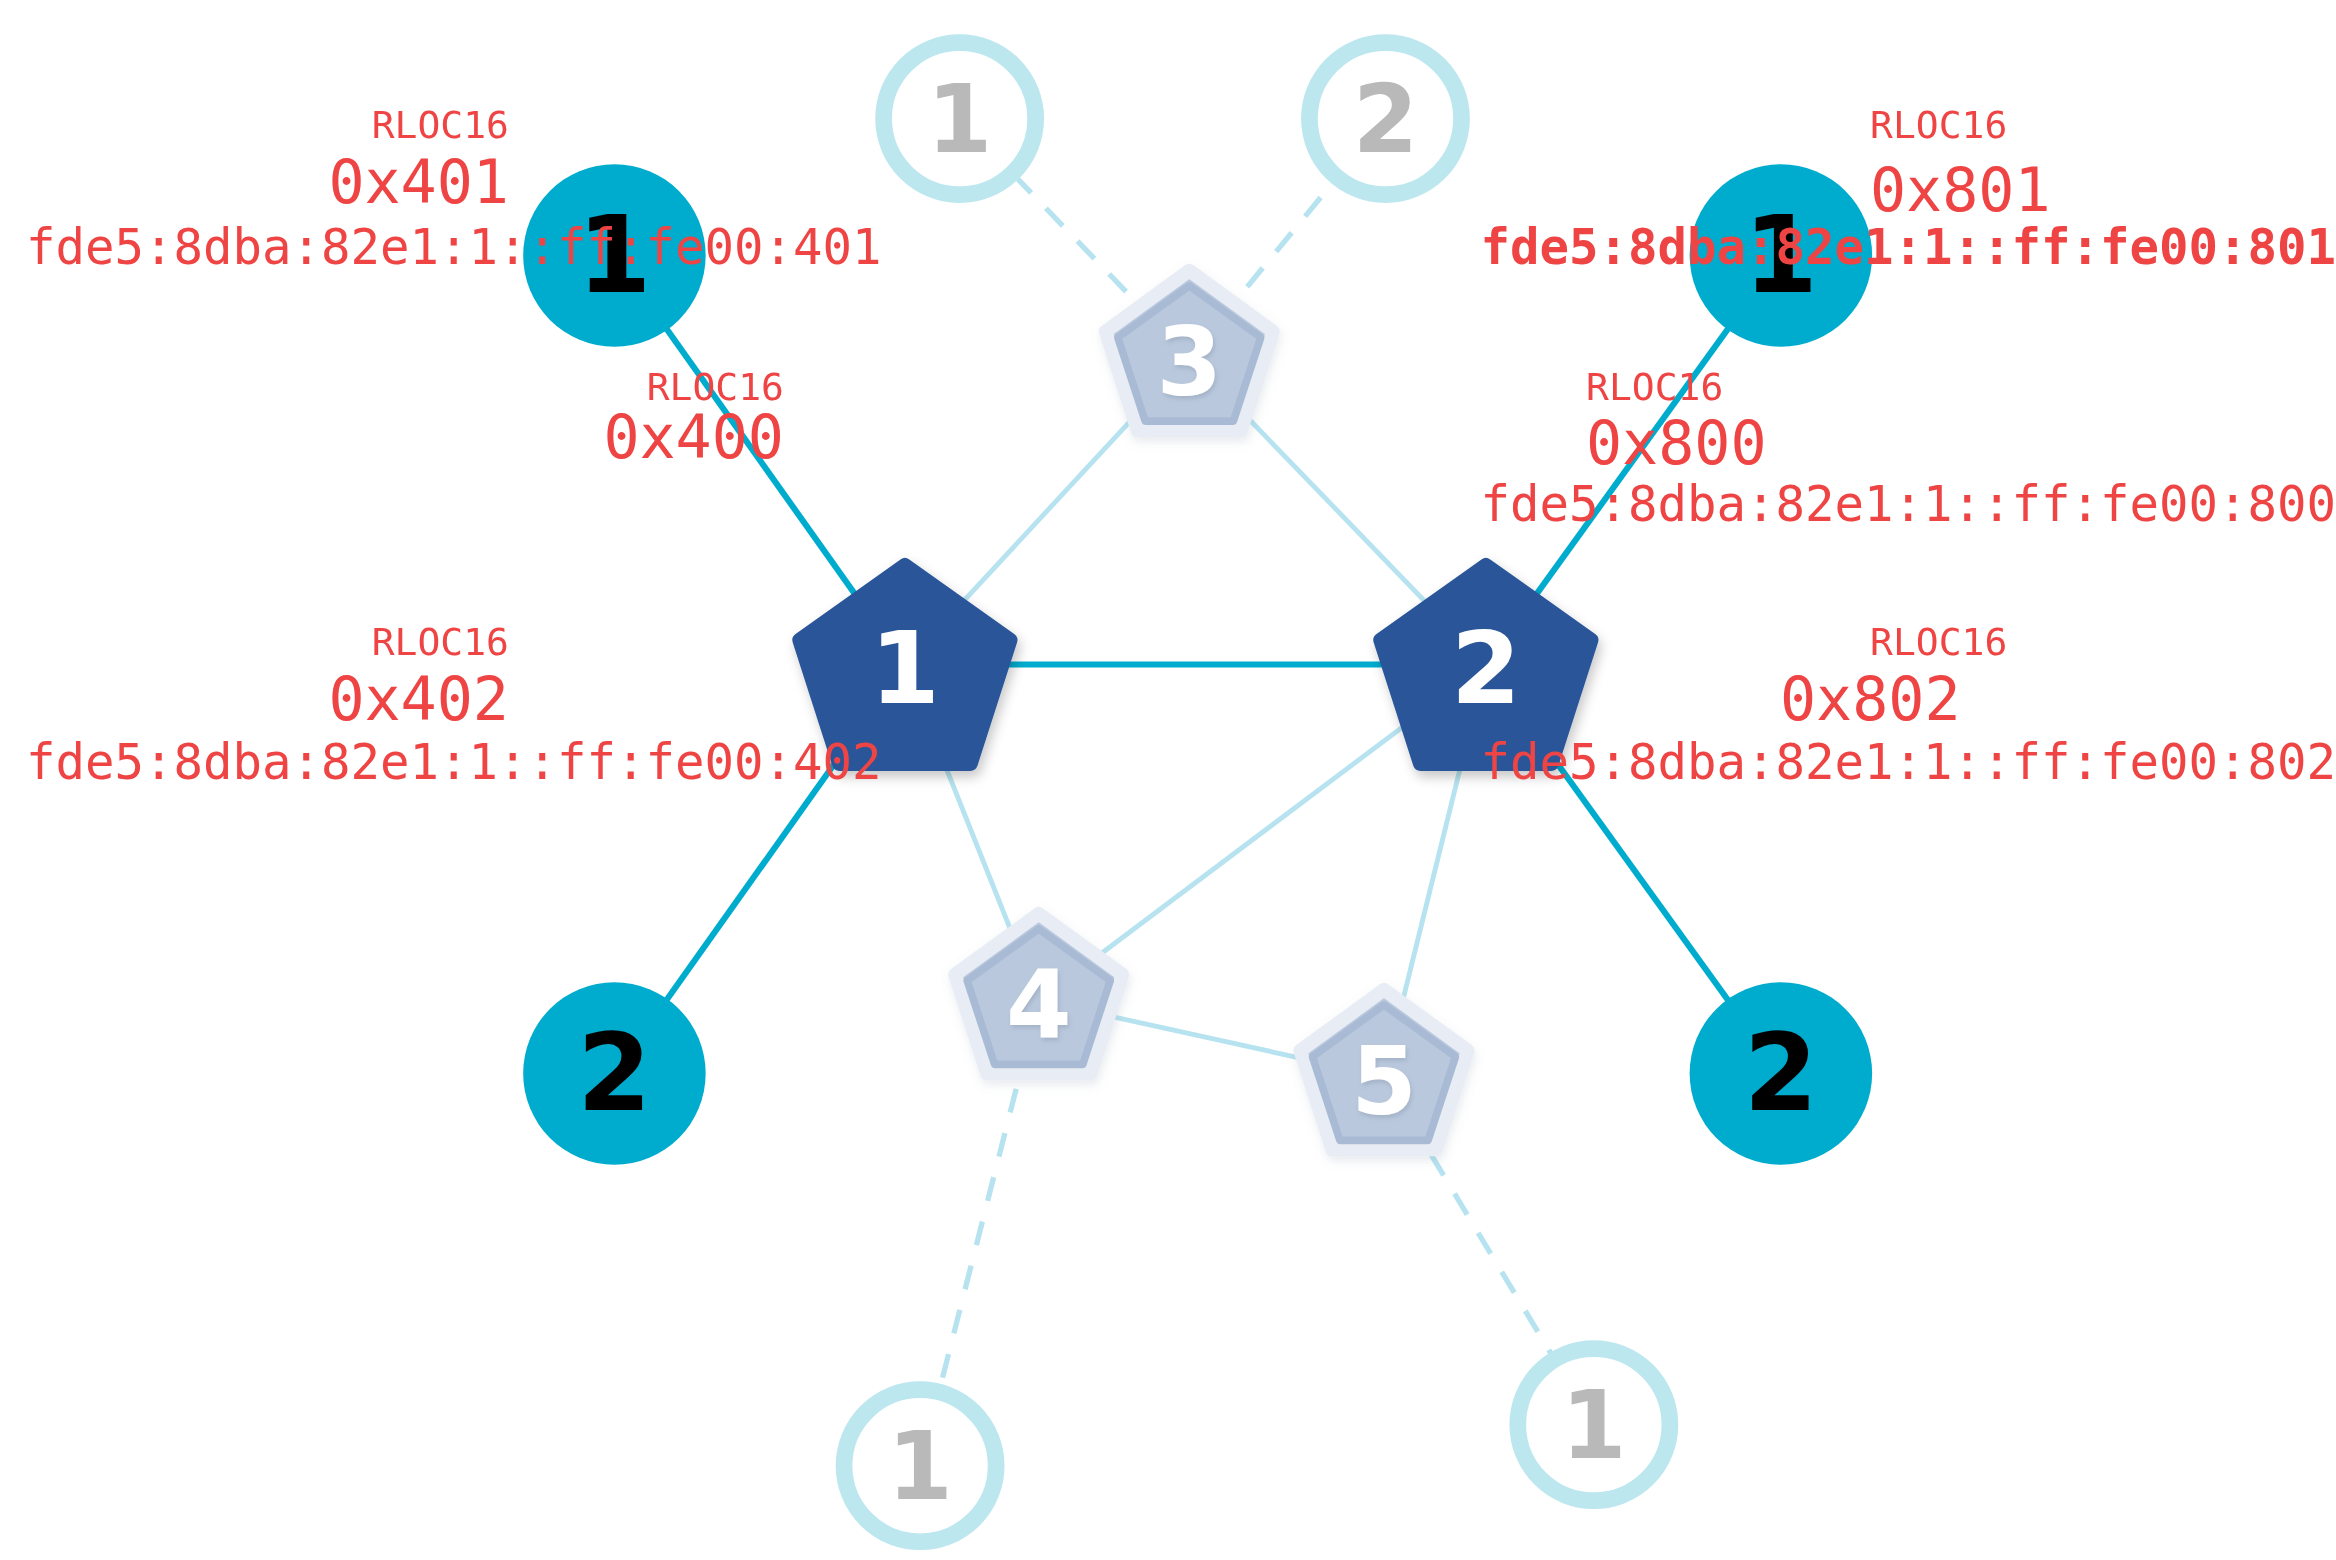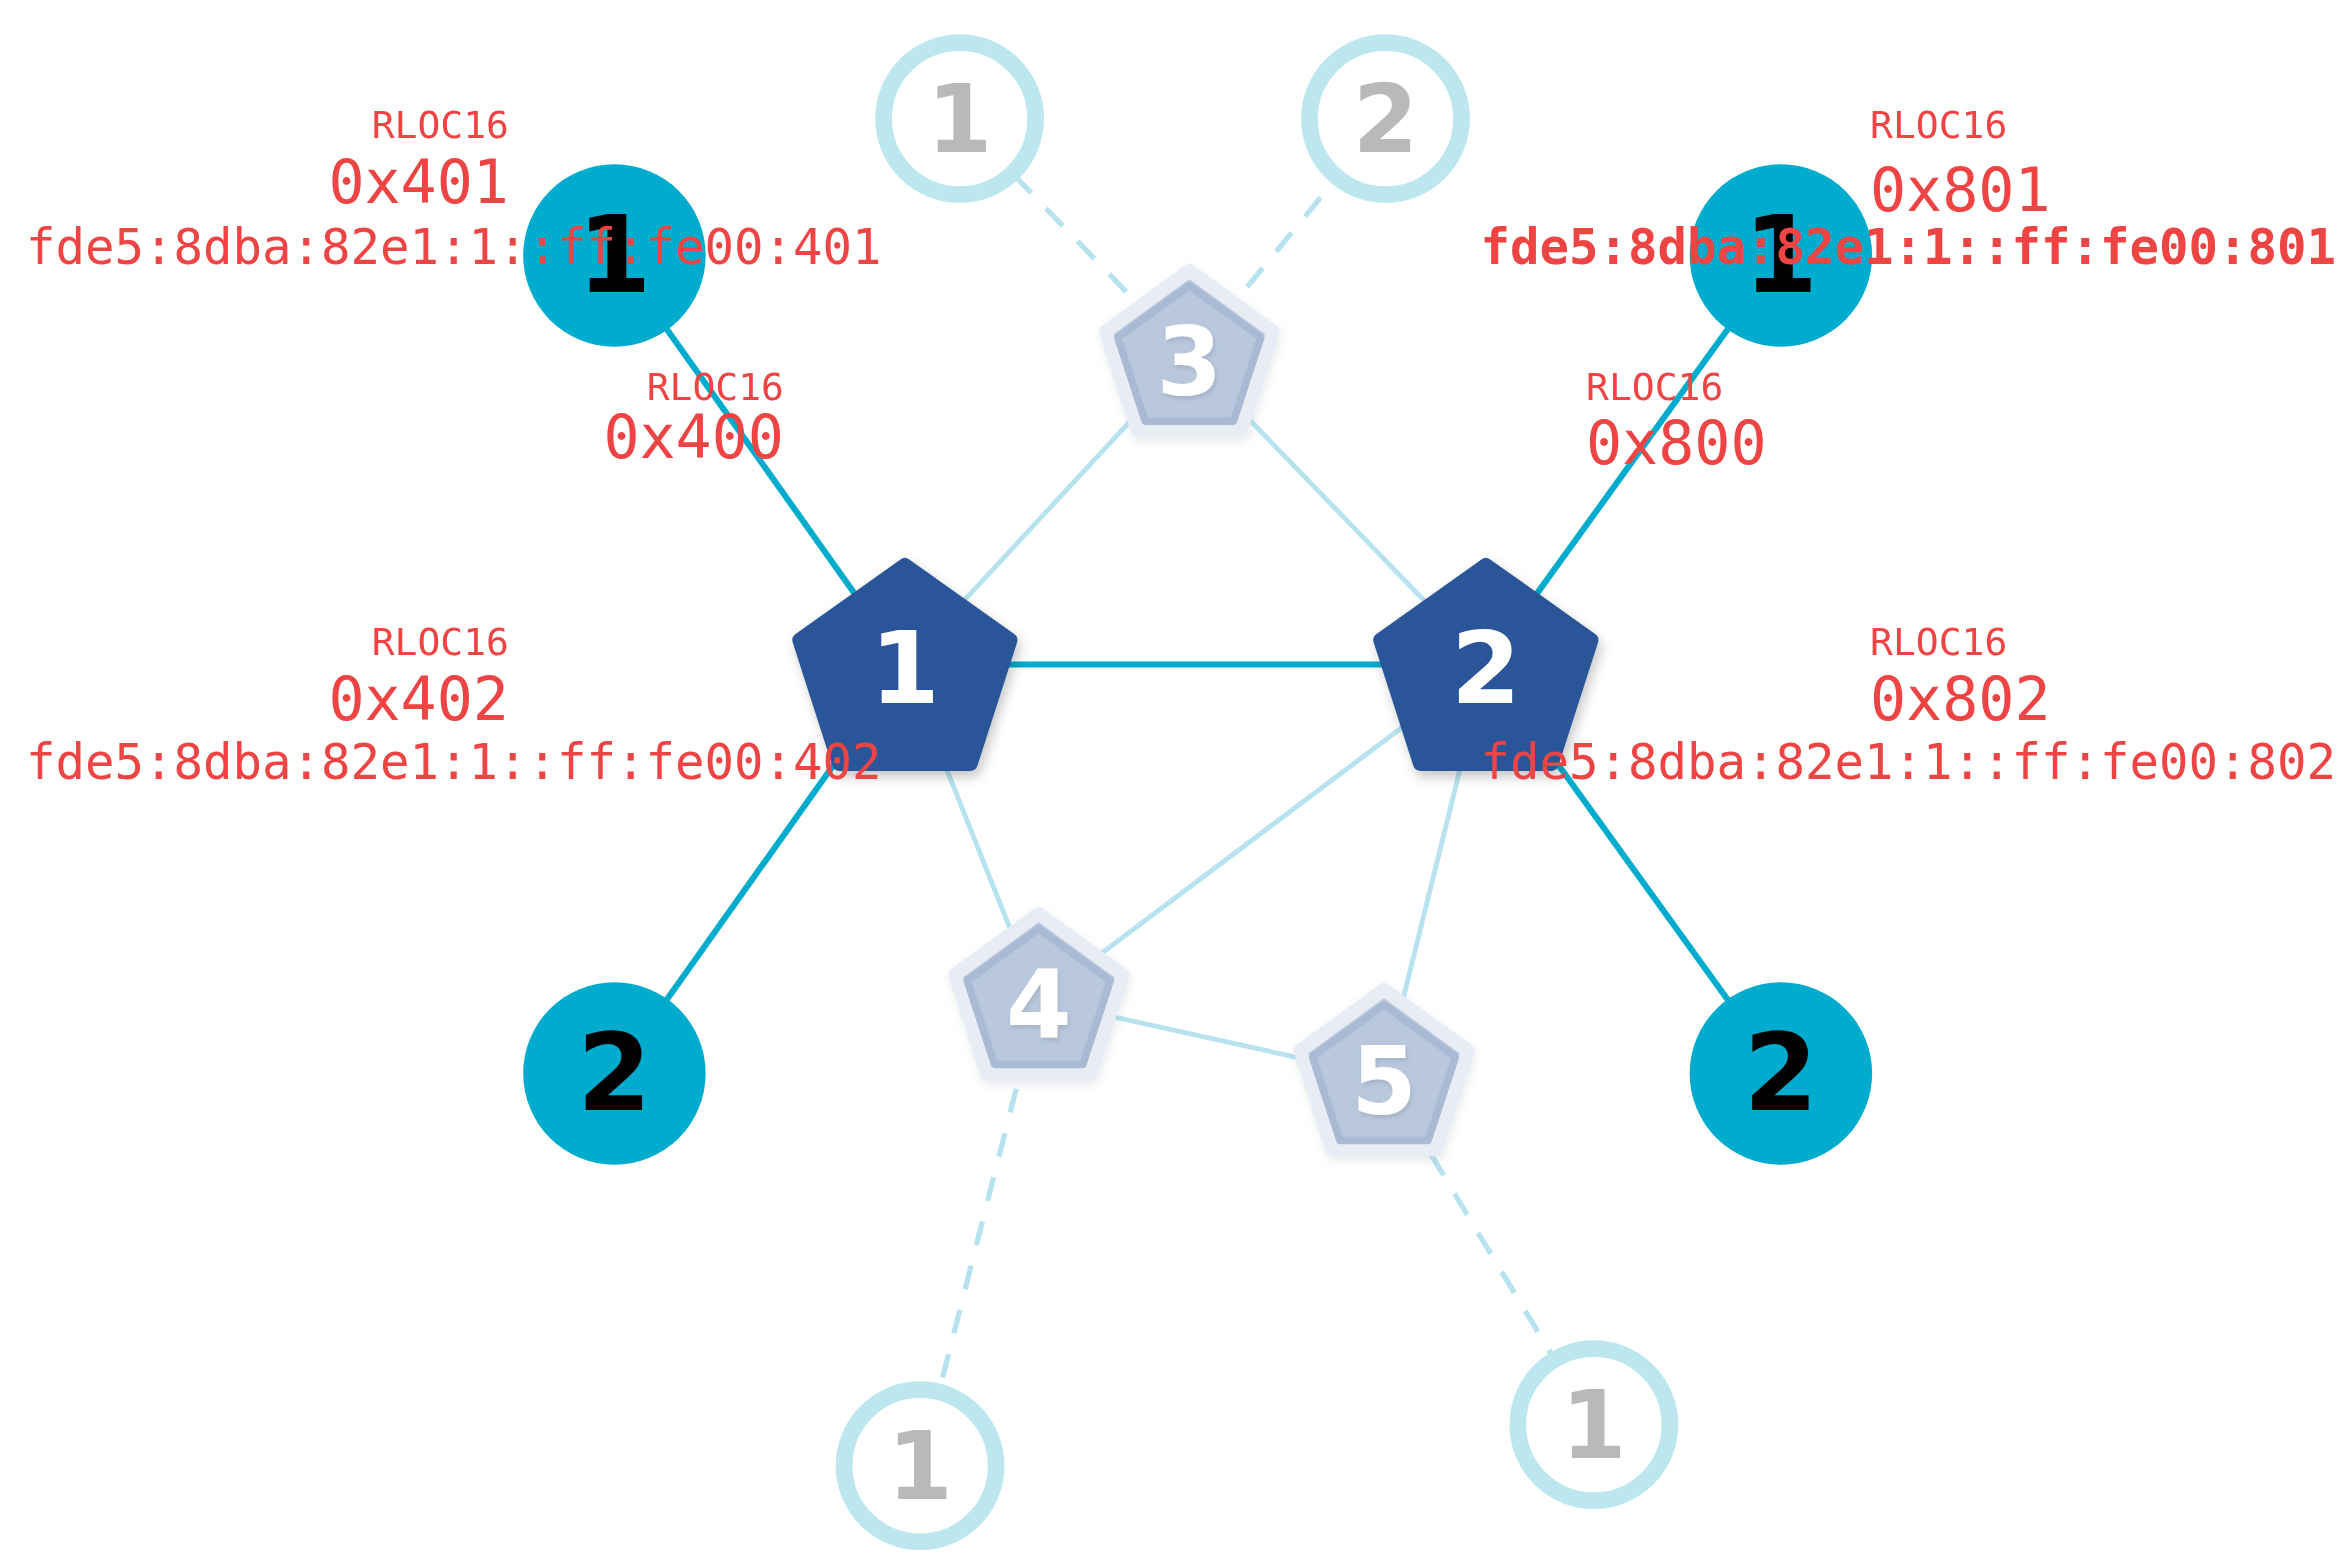--- a/index.html
+++ b/index.html
@@ -130,23 +130,24 @@
 
   <div class="lbl lbl-rloc16 left-al" style="left:1870px;top:106px;">RLOC16</div>
   <div class="lbl lbl-rlocval left-al" style="left:1870px;top:160px;">0x801</div>
   <div class="lbl lbl-ipv6 right-al" style="left:1383px;top:223px;width:953px;font-weight:bold;">fde5:8dba:82e1:1::ff:fe00:801</div>
 
   <div class="lbl lbl-rloc16 right-al" style="left:0px;top:368px;width:784px;">RLOC16</div>
   <div class="lbl lbl-rlocval right-al" style="left:0px;top:392px;width:784px;margin-top:15px;">0x400</div>
 
   <div class="lbl lbl-rloc16 left-al" style="left:1586px;top:368px;">RLOC16</div>
   <div class="lbl lbl-rlocval left-al" style="left:1586px;top:413px;">0x800</div>
+  <div class="lbl lbl-ipv6 right-al" style="left:1383px;top:480px;width:953px;">fde5:8dba:82e1:1::ff:fe00:800</div>
 
   <div class="lbl lbl-rloc16 right-al" style="left:0px;top:623px;width:509px;">RLOC16</div>
   <div class="lbl lbl-rlocval right-al" style="left:0px;top:669px;width:509px;">0x402</div>
   <div class="lbl lbl-ipv6 left-al" style="left:26px;top:738px;">fde5:8dba:82e1:1::ff:fe00:402</div>
 
   <div class="lbl lbl-rloc16 left-al" style="left:1870px;top:623px;">RLOC16</div>
-  <div class="lbl lbl-rlocval left-al" style="left:1870px;top:669px;">0x802</div>
+  <div class="lbl lbl-rlocval left-al" style="left:1780px;top:669px;">0x802</div>
   <div class="lbl lbl-ipv6 right-al" style="left:1383px;top:738px;width:953px;text-align:right;">fde5:8dba:82e1:1::ff:fe00:802</div>
 
 </div>
 
 
 </body></html>

